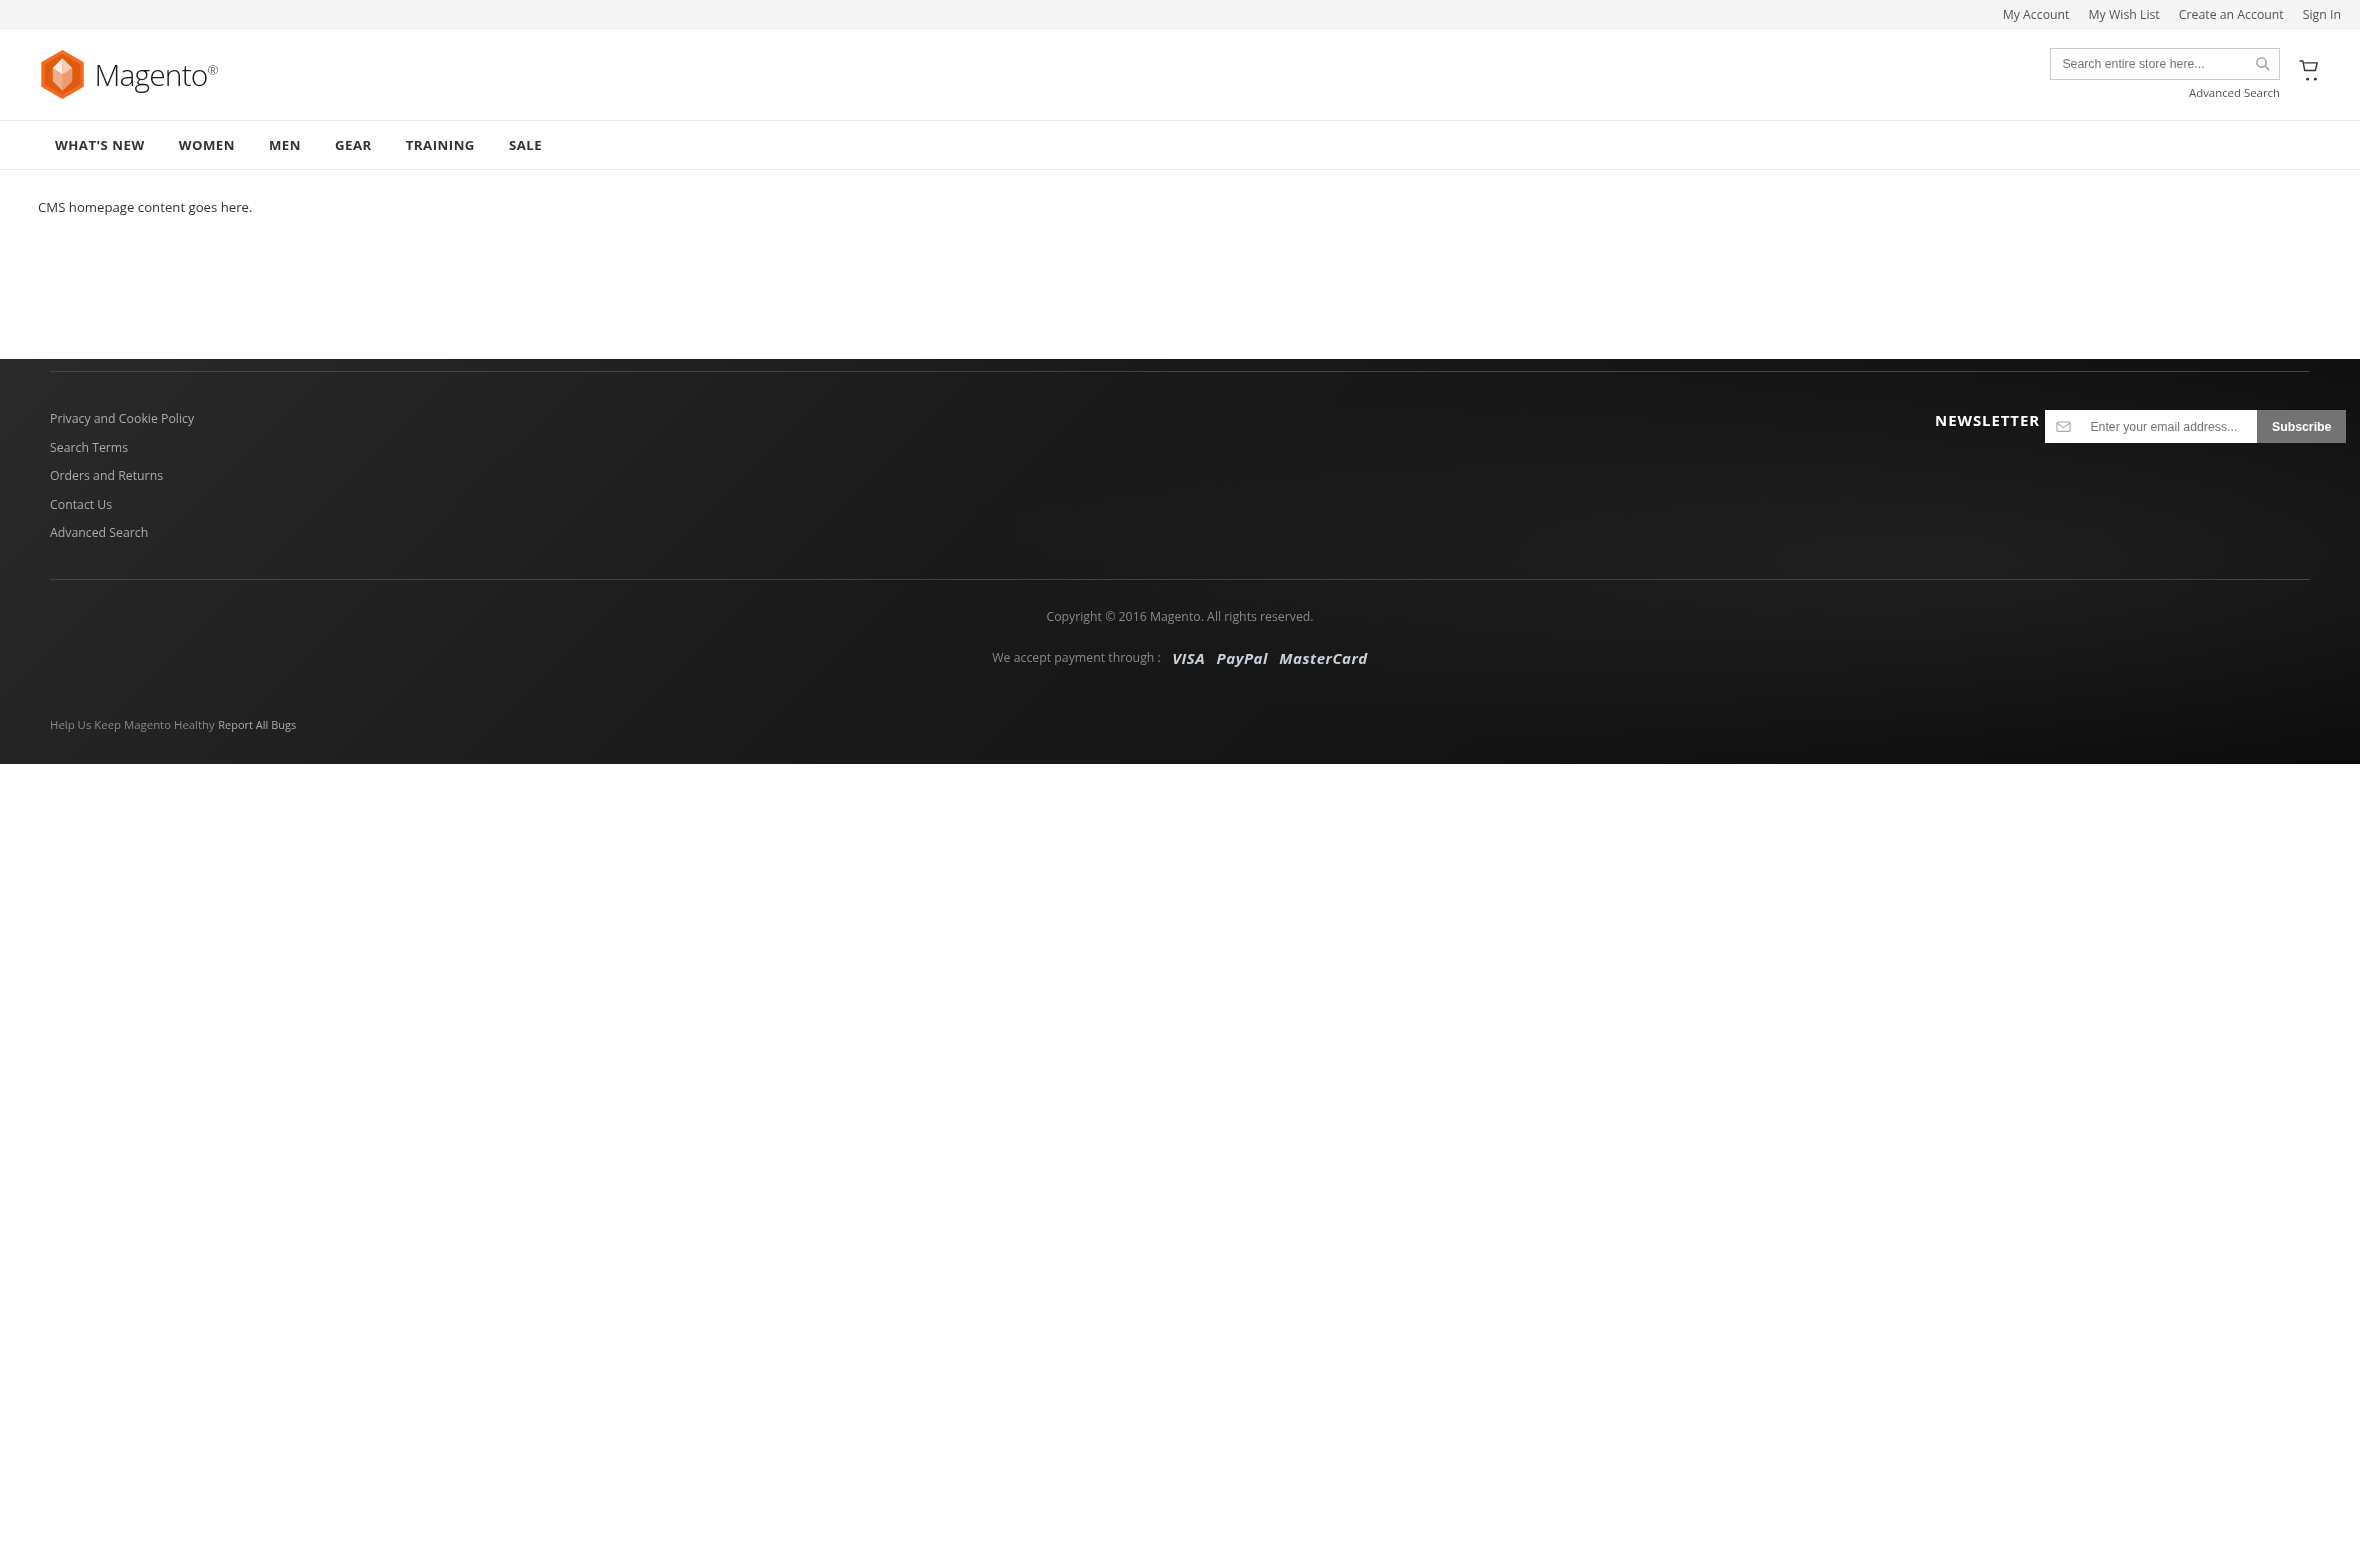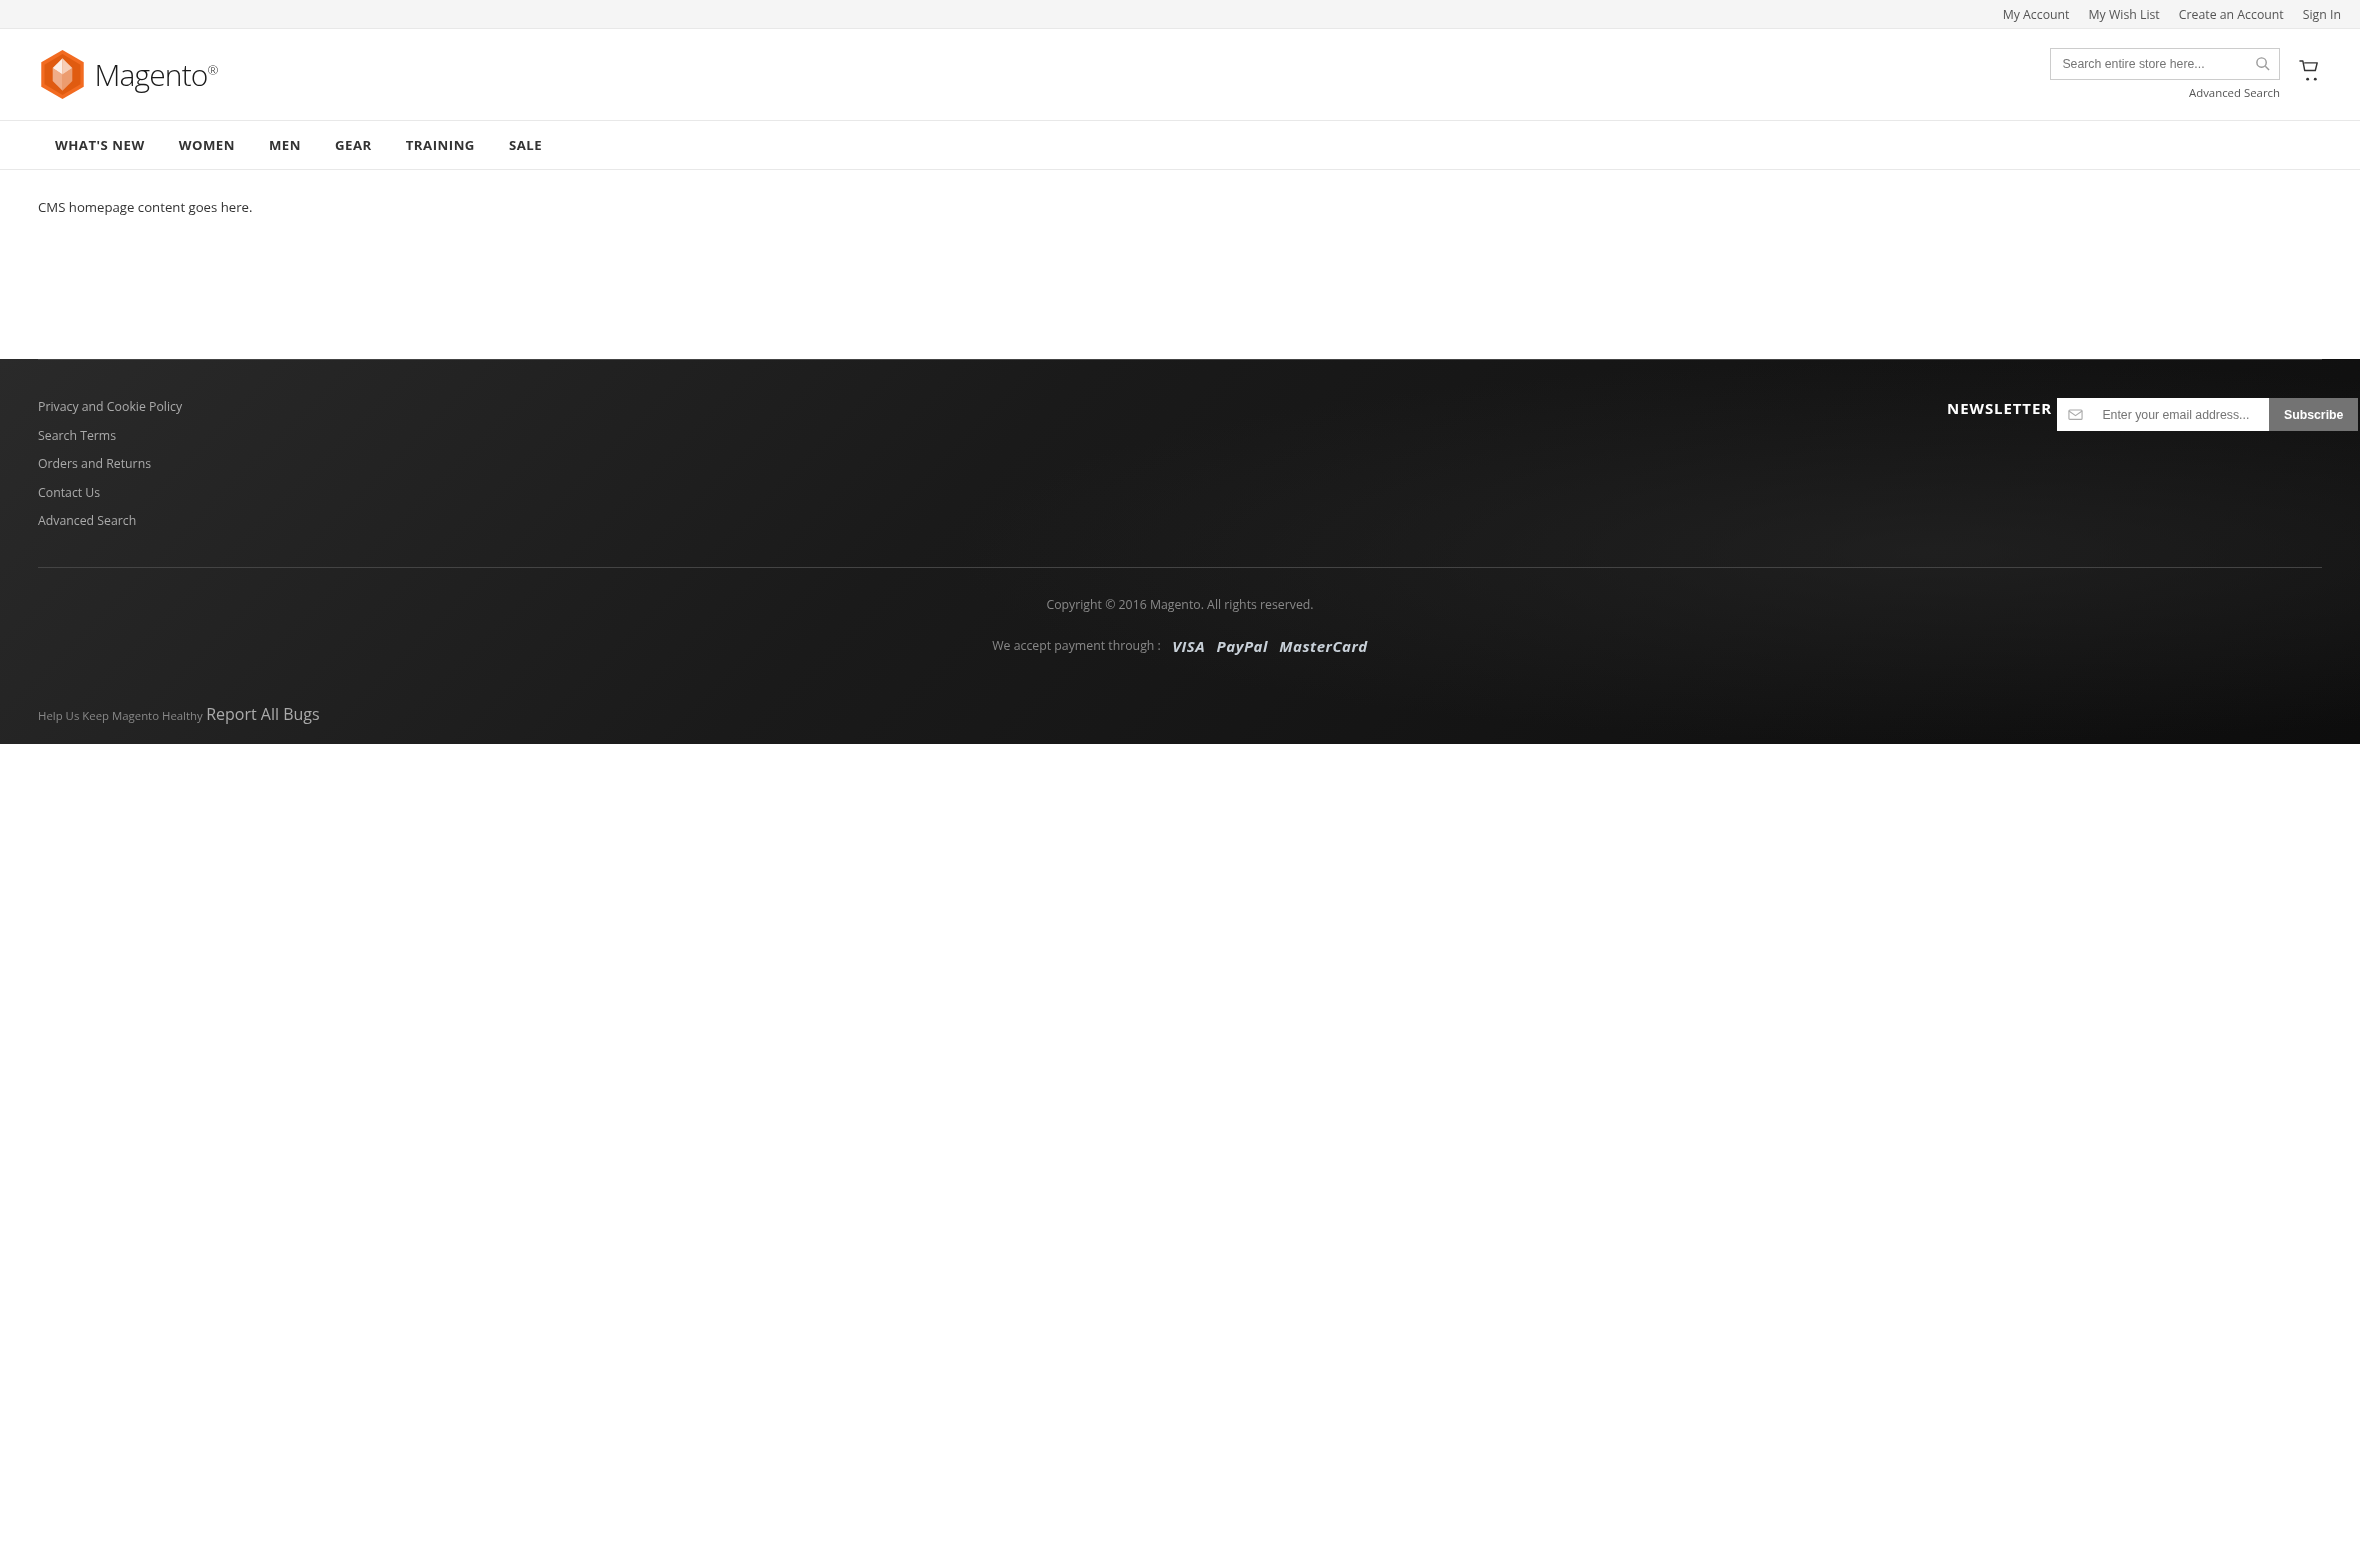--- a/index.html
+++ b/index.html
@@ -116,21 +116,21 @@
       font-size: 13.2px;
       color: #333;
     }
 
     
     .footer-dark {
       background: #1a1a1a;
       background-image: linear-gradient(rgba(10,10,10,0.85), rgba(10,10,10,0.85));
       position: relative;
       overflow: hidden;
-      padding: 0;
+      padding: 12px;
     }
     .footer-bg {
       position: absolute;
       top: 0; left: 0; right: 0; bottom: 0;
       background: linear-gradient(135deg, #2a2a2a 0%, #1a1a1a 40%, #0d0d0d 100%);
       z-index: 0;
     }
     
     .footer-bg::after {
       content: '';
@@ -255,21 +255,21 @@
       position: relative;
       z-index: 1;
     }
     .bug-text {
       color: #888;
       font-size: 11.4px;
     }
     .bug-link {
       color: #aaa;
       text-decoration: none;
-      font-size: 16px;
+      font-size: 11px;
     }
   </style>
 </head>
 <body>
 
 <div class="top-bar">
   <a href="#">My Account</a>
   <a href="#">My Wish List</a>
   <a href="#">Create an Account</a>
   <a href="#">Sign In</a>

